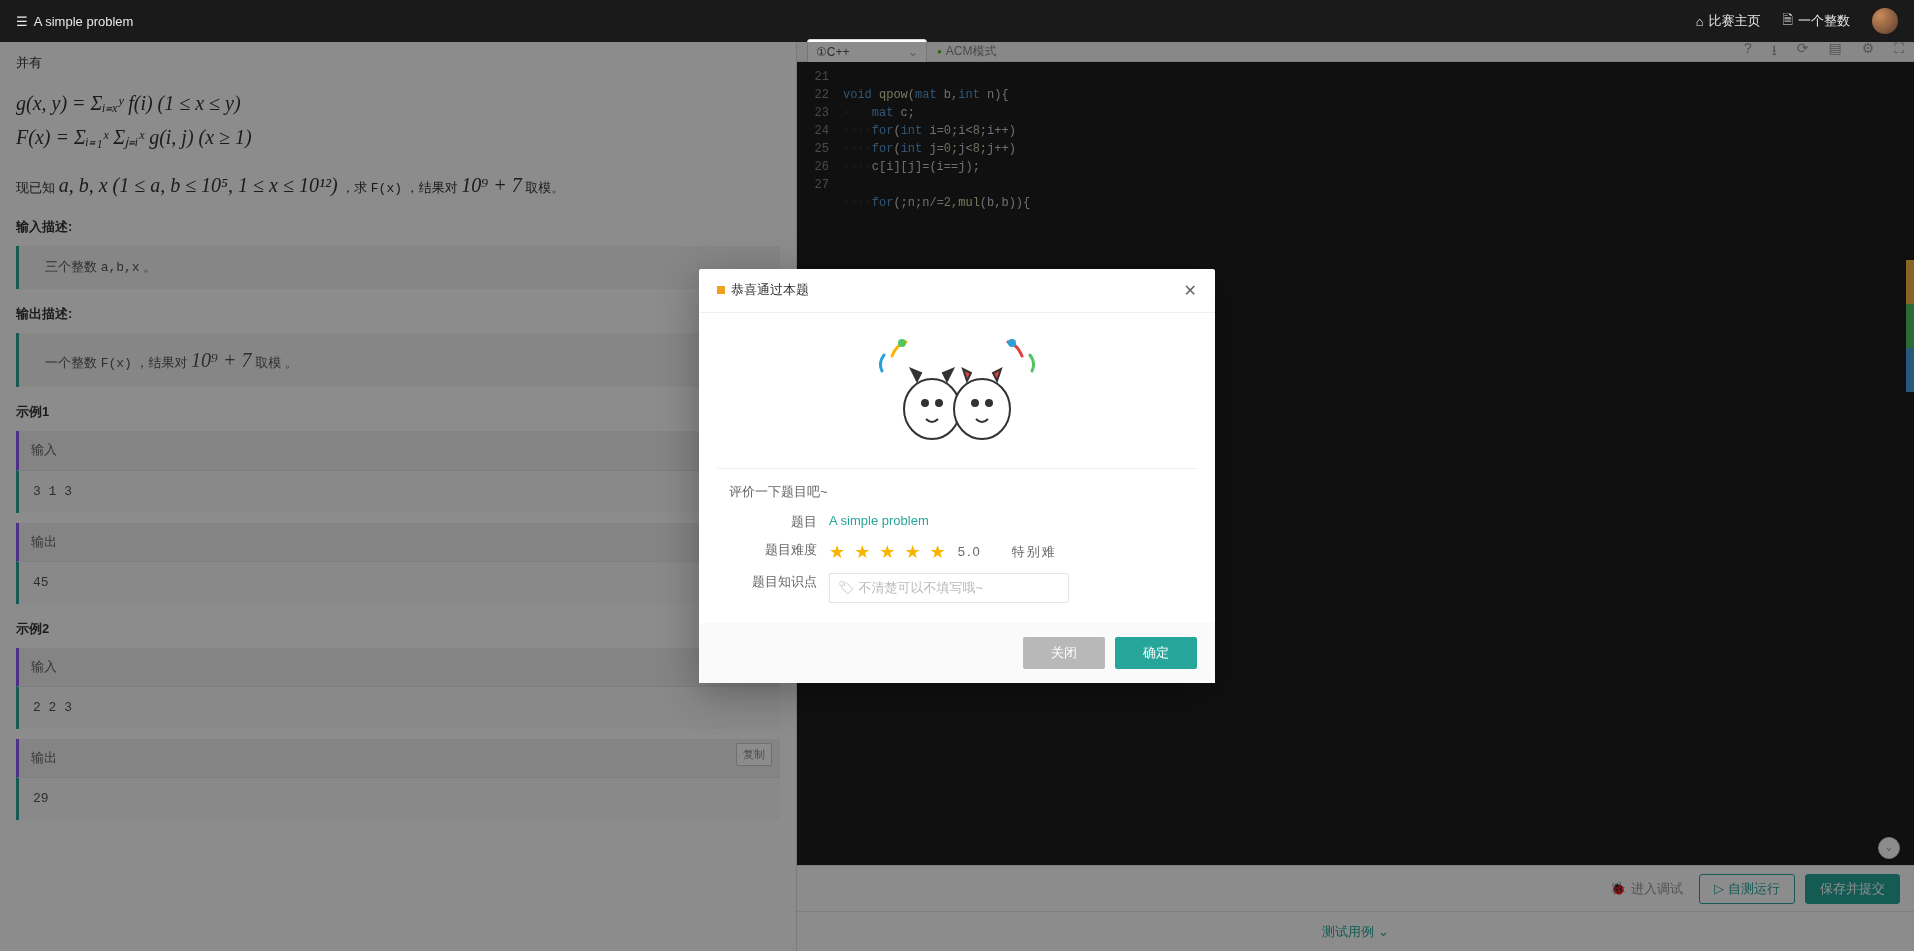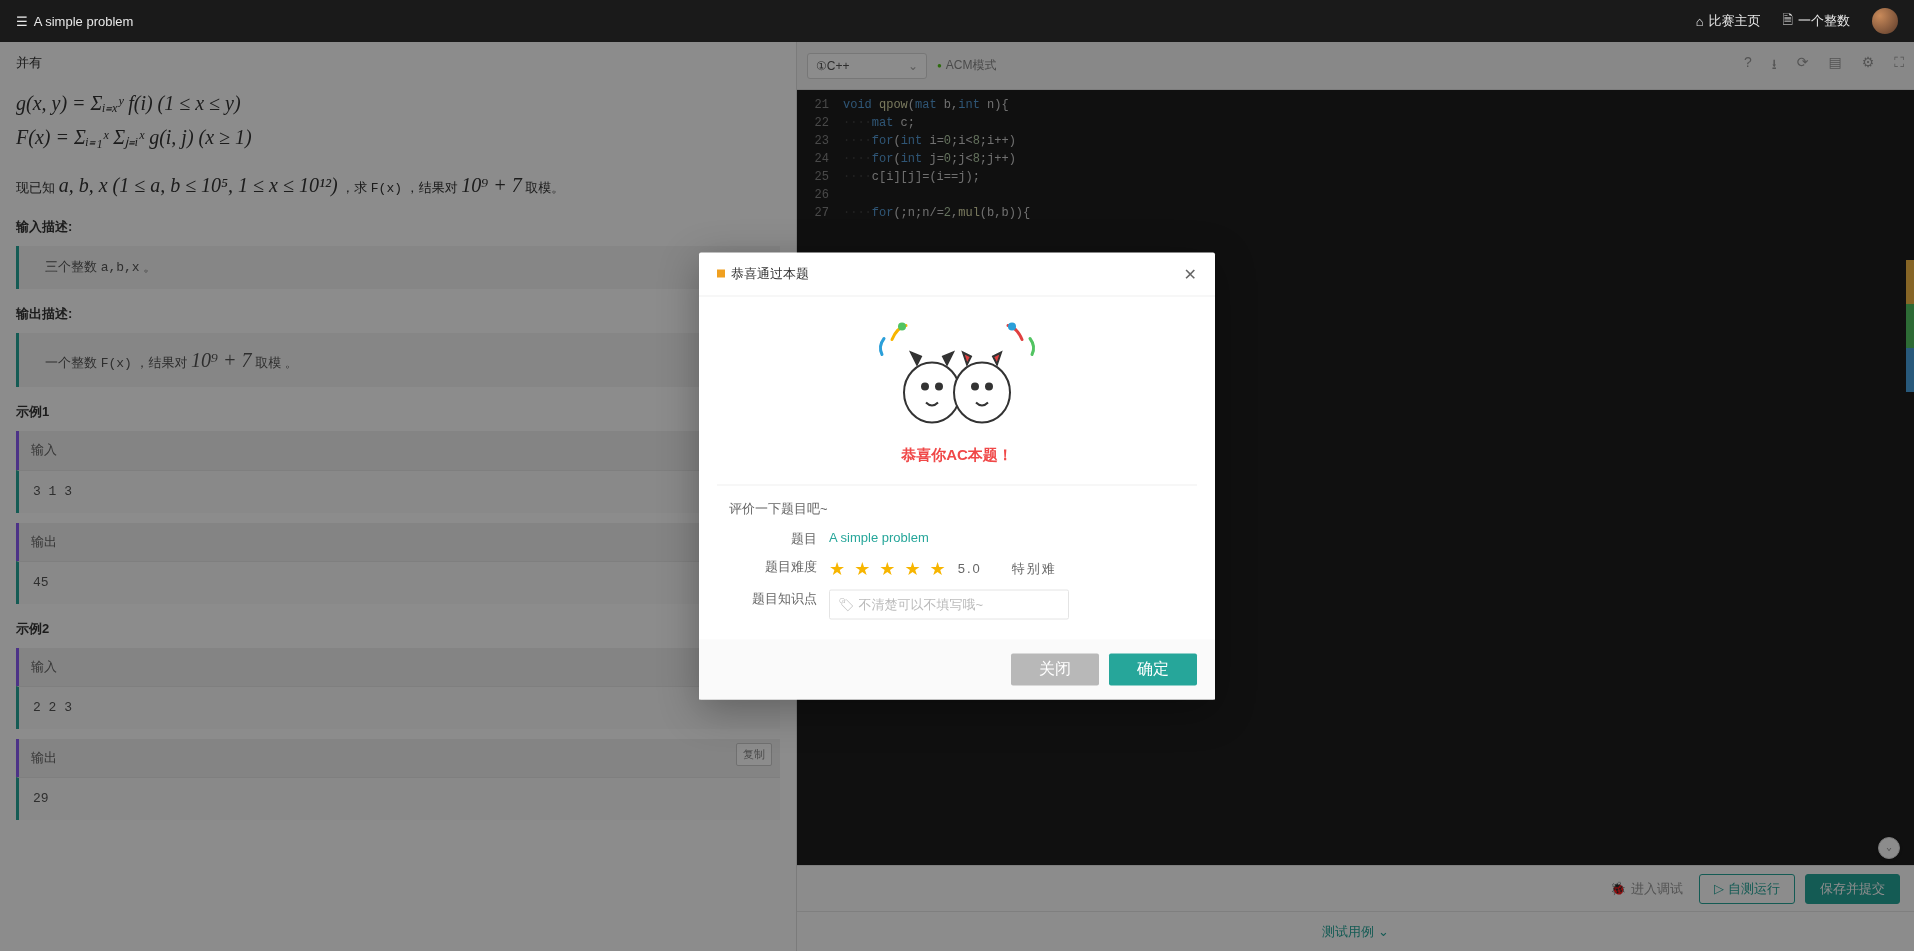--- a/index.html
+++ b/index.html
@@ -20,31 +20,31 @@
 
 .math { font-family: "Times New Roman", serif; font-style: italic; font-size: 20px; }
 .section-label { font-weight: bold; color: #333; margin: 14px 0 8px; font-size: 13px; }
 .box { border-left: 3px solid #26a69a; background: #f5f5f5; padding: 10px 26px; margin: 6px 0 14px; font-size: 13px; color: #555; }
 .io-header { background: #f0f0f0; padding: 8px 12px; font-size: 13px; color: #666; position: relative; border-left: 3px solid #8b5cf6;}
 .io-body { background: #fafafa; padding: 10px 14px; font-family: "Courier New", monospace; font-size: 13px; color: #555; border-left: 3px solid #26a69a; border-top:1px solid #e8e8e8;}
 .copy-btn { position: absolute; right: 8px; top: 4px; border: 1px solid #ccc; background: #fff; padding: 1px 6px; font-size: 11px; color: #888; border-radius: 2px; cursor: pointer; }
 .mono { font-family: "Courier New", monospace; }
 
 
-.editor-toolbar { height: 48px; background: #f7f7f7; border-bottom: 1px solid #e4e4e4; display: flex; align-items: center; padding: 0 10px; gap: 10px; font-size: 12px; }
+.editor-toolbar { height: 20px; background: #f7f7f7; border-bottom: 1px solid #e4e4e4; display: flex; align-items: center; padding: 0 10px; gap: 10px; font-size: 12px; }
 .lang-select { height: 26px; min-width: 120px; border: 1px solid #d9d9d9; background: #fff; border-radius: 3px; padding: 0 24px 0 8px; color: #555; position: relative; display: flex; align-items: center;}
 .lang-select::after { content:"⌄"; position:absolute; right:8px; color:#aaa;}
 .acm-badge { color: #888; display:flex; align-items:center; gap:4px;}
 .acm-badge::before { content:"●"; color:#52c41a; font-size:8px;}
 .toolbar-icons { margin-left: auto; display: flex; gap: 20px; color: #999; font-size: 14px;}
 .toolbar-icons span { cursor:pointer; }
 
 .code-editor { flex: 1; background: #1e1e1e; color: #ccc; font-family: "Consolas", "Courier New", monospace; font-size: 12px; line-height: 18px; overflow: auto; position: relative;}
 .code-gutter { position:absolute; left:0; top:0; width:40px; text-align:right; color:#858585; padding: 6px 8px 0 0; user-select:none;}
-.code-lines { padding: 6px 0 0 46px; }
+.code-lines { padding: 24px 0 0 46px; }
 .code-lines .ws { color:#404040; }
 .kw { color:#569cd6; }
 .fn { color:#dcdcaa; }
 .num { color:#b5cea8; }
 .typ { color:#569cd6; }
 
 .expand-toggle { position:absolute; bottom: 6px; right: 14px; width:22px; height:22px; border-radius:50%; background:#fff; border:1px solid #ddd; display:flex; align-items:center; justify-content:center; color:#888; font-size:10px; cursor:pointer; box-shadow:0 1px 3px rgba(0,0,0,0.15);}
 
 .editor-footer { height: 46px; background: #fff; border-top: 1px solid #e8e8e8; display: flex; align-items: center; justify-content: flex-end; padding: 0 14px; gap: 10px; font-size: 13px;}
 .footer-link { color: #999; display:flex; align-items:center; gap:4px; cursor:pointer; margin-right:6px;}
@@ -66,21 +66,21 @@
 .divider { border-top:1px solid #f0f0f0; margin: 6px -10px 14px;}
 .rate-prompt { text-align:left; color:#666; margin-bottom:12px; padding: 0 2px;}
 .rate-row { display:flex; align-items:flex-start; margin-bottom: 10px;}
 .rate-label { width:90px; text-align:right; color:#666; margin-right: 12px;}
 .rate-val { color:#26a69a; text-align:left;}
 .stars { color:#f7b500; font-size:18px; letter-spacing:2px; display:flex; align-items:center; gap:10px;}
 .stars .score { color:#666; font-size:13px;}
 .stars .diff { color:#666; font-size:13px; margin-left:20px;}
 .tag-input { flex:1; max-width:240px; height:30px; border:1px solid #e4e4e4; border-radius:2px; display:flex; align-items:center; padding:0 8px; color:#bbb; gap:4px;}
 .modal-footer { background:#fafafa; padding: 14px 18px; display:flex; justify-content:flex-end; gap:10px;}
-.mbtn { height:32px; padding: 0 28px; border-radius:2px; cursor:pointer; display:flex; align-items:center; font-size:16px;}
+.mbtn { height:32px; padding: 0 28px; border-radius:2px; cursor:pointer; display:flex; align-items:center; font-size:13px;}
 .mbtn-grey { background:#b8b8b8; color:#fff; }
 .mbtn-green { background:#26a69a; color:#fff; }
 
 
 .side-handles { position:absolute; right:0; top: 260px; width:8px; z-index:50;}
 .side-handles div { width:8px; height:44px;}
 </style>
 </head>
 <body>
 
@@ -252,21 +252,20 @@
       </g>
       <g fill="none" stroke-width="3" stroke-linecap="round">
         <path d="M20 25 q5 -12 14 -14" stroke="#f7b500"></path>
         <path d="M10 40 q-4 -8 2 -16" stroke="#2b9fd9"></path>
         <circle cx="30" cy="12" r="4" fill="#52c462" stroke="none"></circle>
         <path d="M150 25 q-5 -12 -14 -14" stroke="#e04040"></path>
         <path d="M160 40 q4 -8 -2 -16" stroke="#52c462"></path>
         <circle cx="140" cy="12" r="4" fill="#2b9fd9" stroke="none"></circle>
       </g>
     </svg>
-    <div class="congrats">恭喜你AC本题！</div>
     <div class="divider"></div>
     <div class="rate-prompt">评价一下题目吧~</div>
 
     <div class="rate-row">
       <div class="rate-label">题目</div>
       <div class="rate-val">A simple problem</div>
     </div>
     <div class="rate-row">
       <div class="rate-label">题目难度</div>
       <div class="stars">

